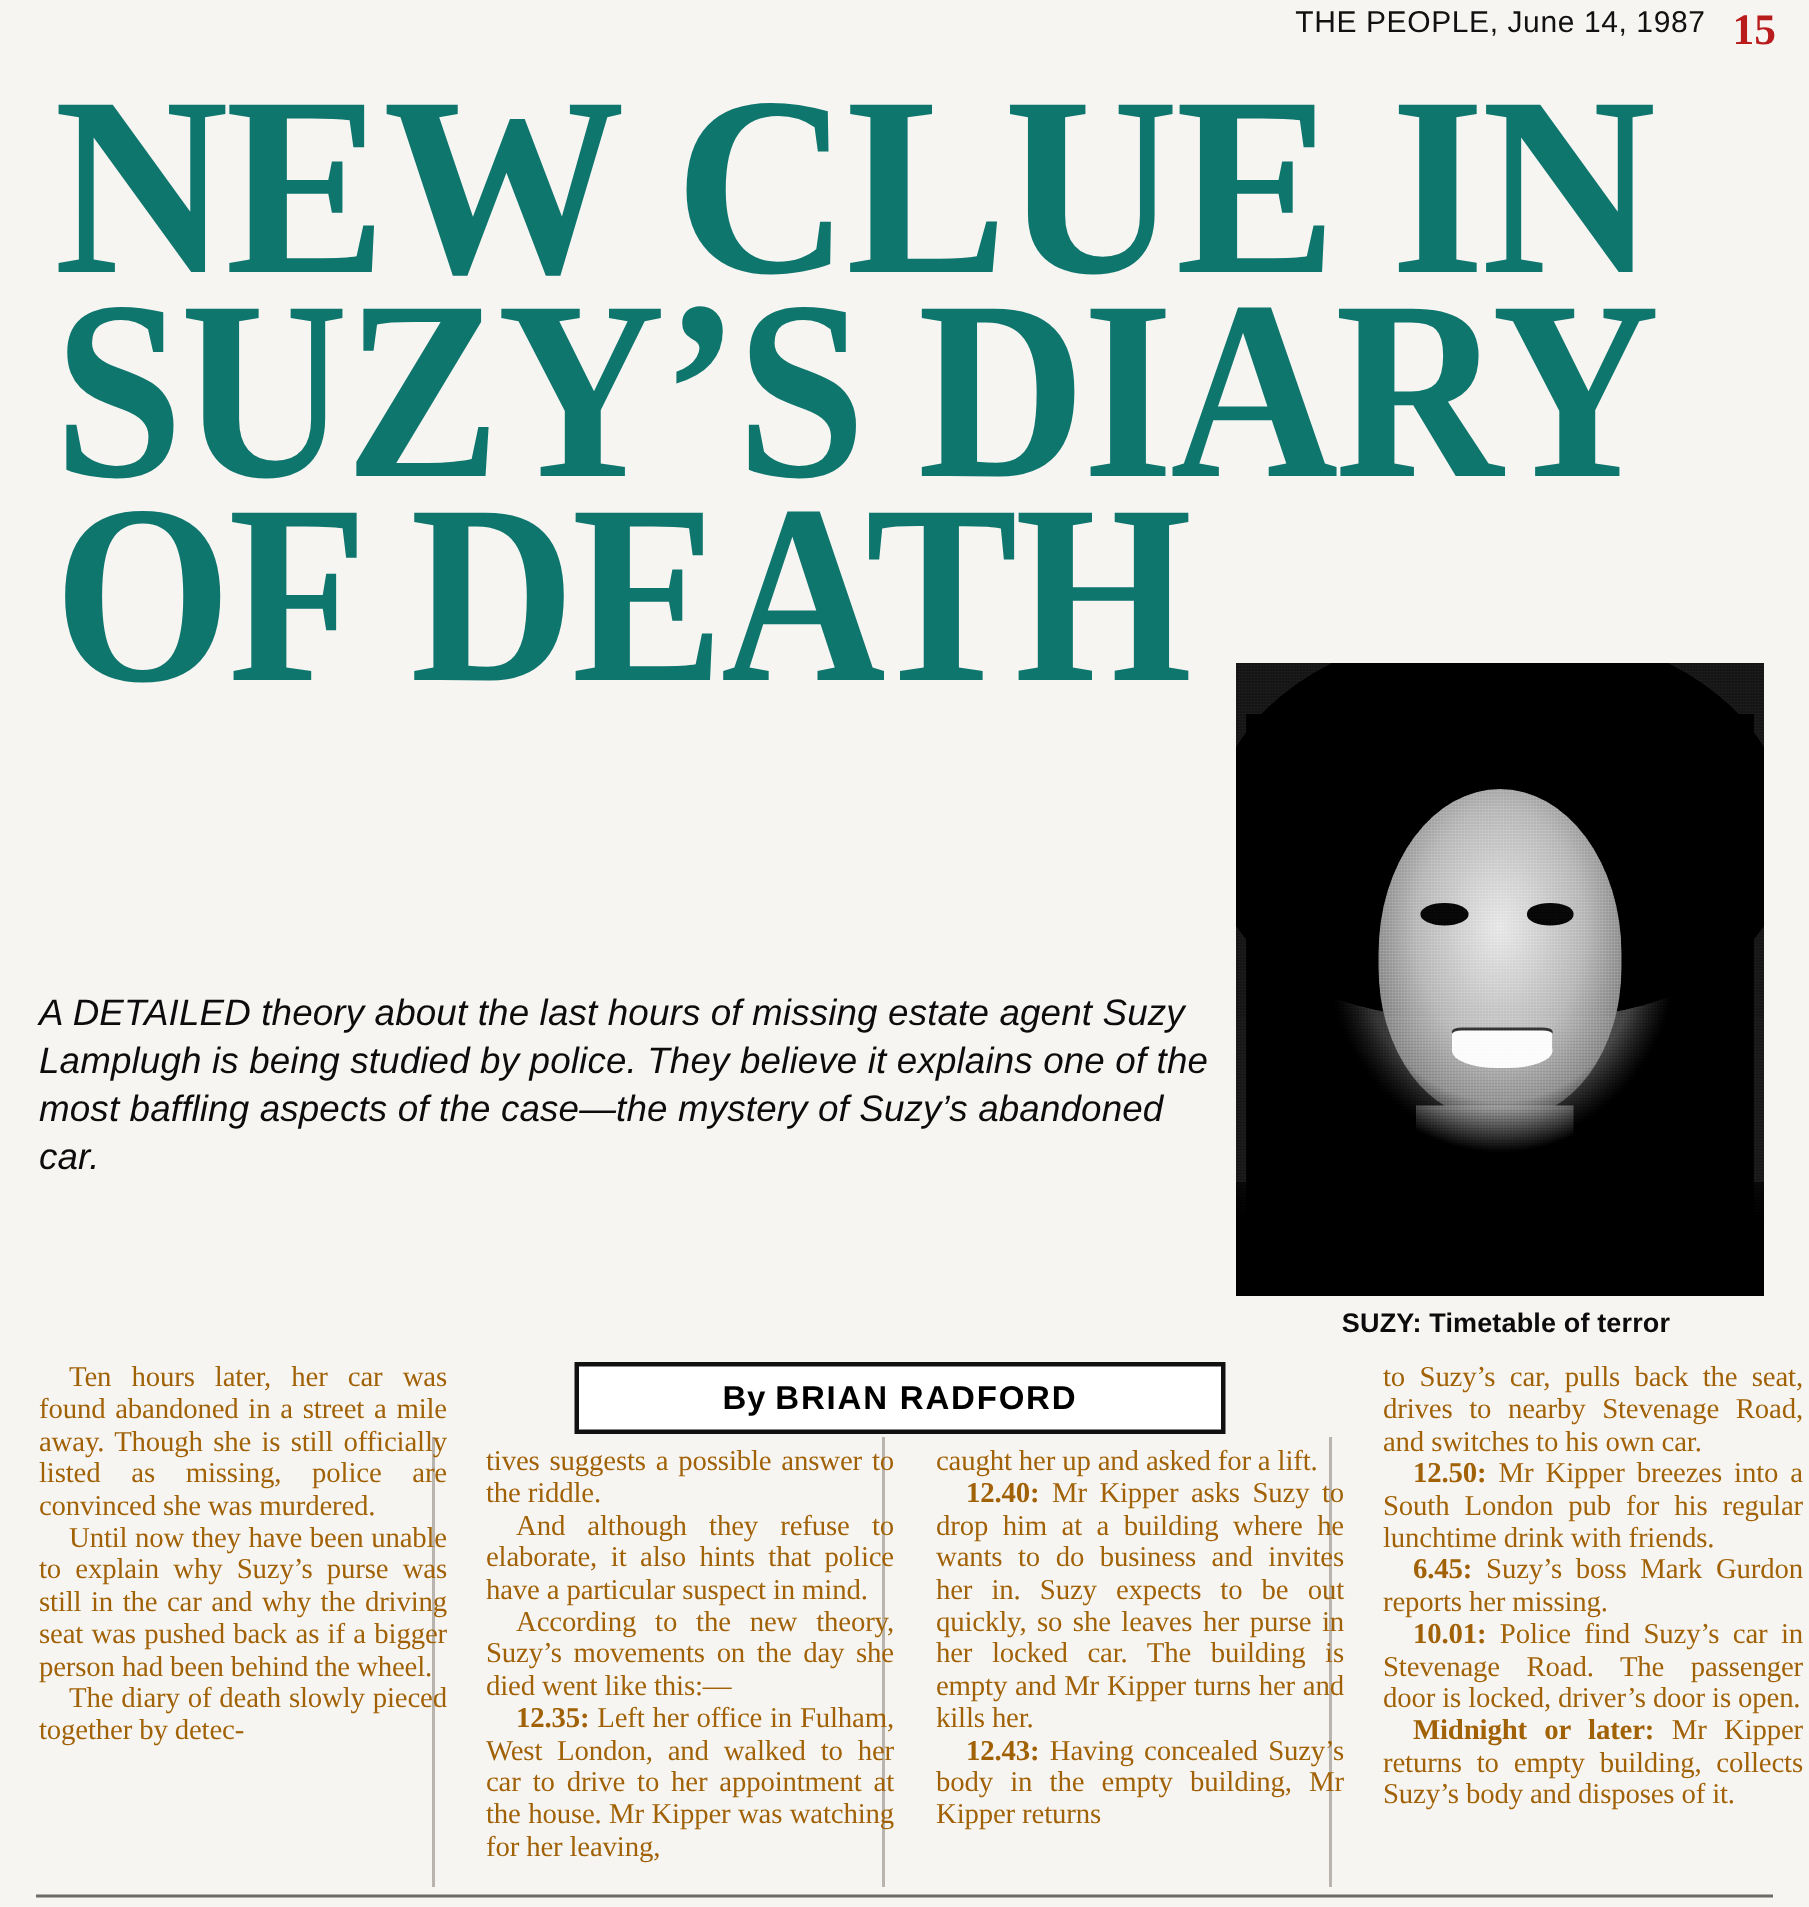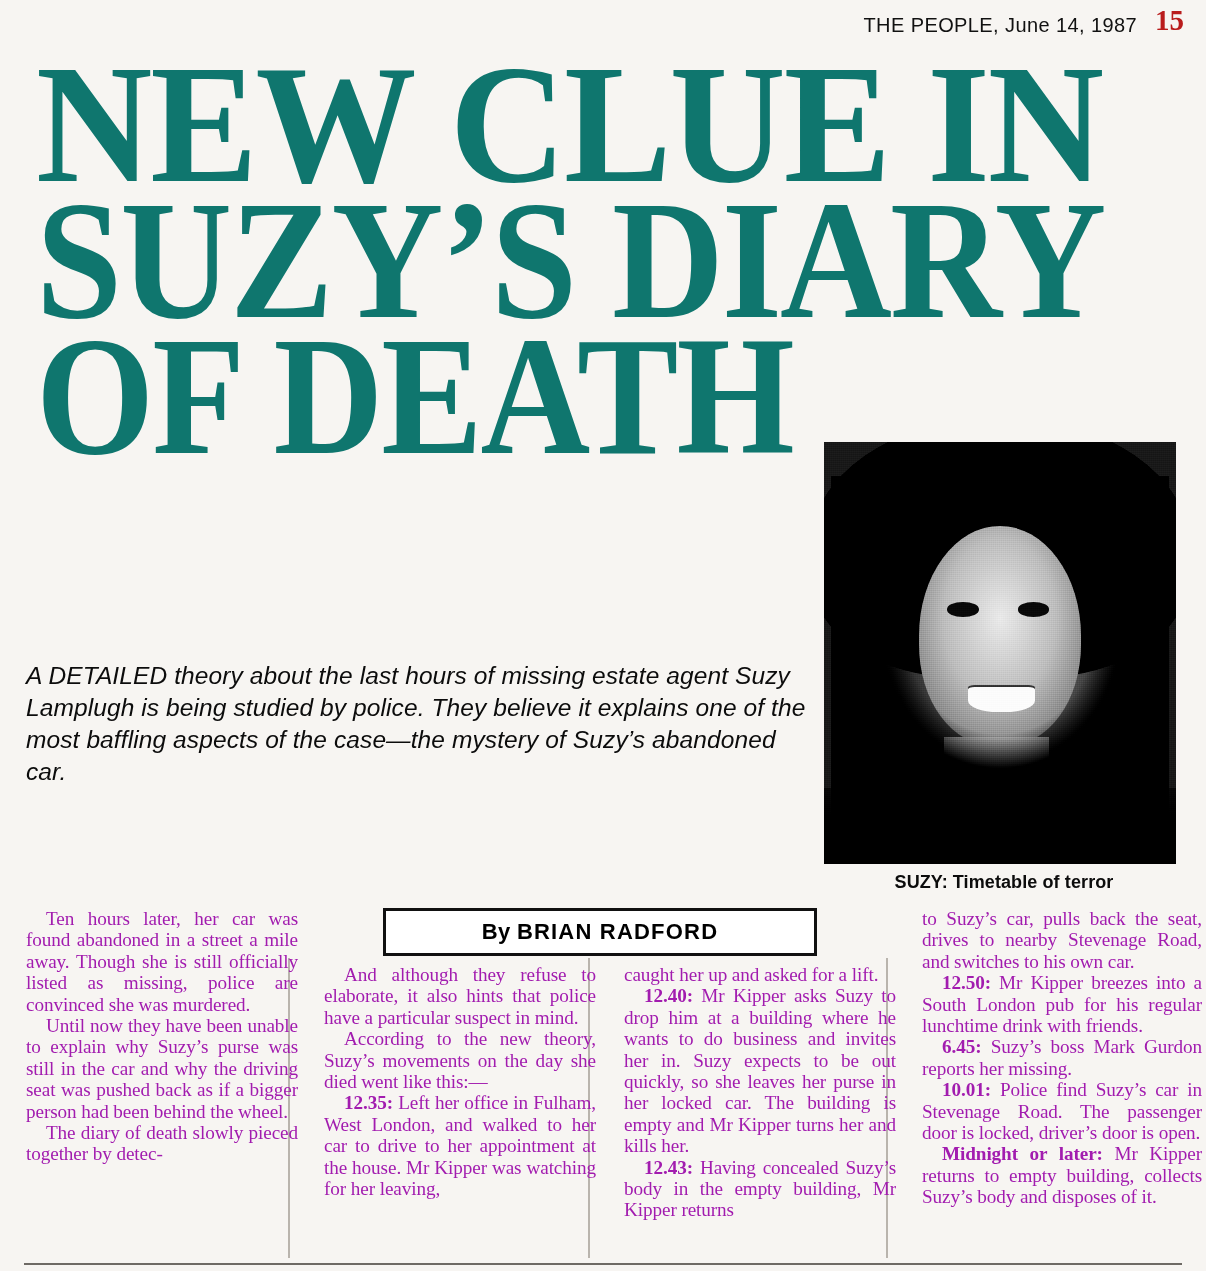--- a/index.html
+++ b/index.html
@@ -22,21 +22,21 @@
     inset: 0;
     padding: 0;
   }
 
   
   .masthead {
     position: absolute;
     top: 4px;
     right: 22px;
     display: flex;
-    align-items: flex-end;
+    align-items: flex-start;
     gap: 18px;
     margin-left: 20px;
   }
   .masthead .pub {
     font-family: "Liberation Sans", sans-serif;
     font-size: 20px;
     letter-spacing: 0.4px;
     color: #111;
   }
   .masthead .pageno {
@@ -237,21 +237,21 @@
     width: 1160px;
     height: 352px;
   }
   .col {
     position: absolute;
     top: 0;
     font-family: "Liberation Serif", serif;
     font-size: 19.2px;
     line-height: 1.115;
     text-align: justify;
-    color: #a21caf;
+    color: #a16207;
     letter-spacing: -0.1px;
   }
   .col p { margin: 0; text-indent: 20px; }
   .col p.first { text-indent: 20px; }
   .col b { font-weight: bold; }
 
   #col1 { left: 2px;   width: 272px; }
   #col2 { left: 300px; width: 272px; top: 56px; }
   #col3 { left: 600px; width: 272px; top: 56px; }
   #col4 { left: 898px; width: 280px; }
@@ -316,20 +316,21 @@
   <div class="rule-v" style="left:886px;"></div>
 
   <div class="cols">
     <div class="col" id="col1">
       <p class="first">Ten hours later, her car was found abandoned in a street a mile away. Though she is still officially listed as missing, police are convinced she was murdered.</p>
       <p>Until now they have been unable to explain why Suzy’s purse was still in the car and why the driving seat was pushed back as if a bigger person had been behind the wheel.</p>
       <p>The diary of death slowly pieced together by detec-</p>
     </div>
 
     <div class="col" id="col2">
+      <p style="text-indent:0">tives suggests a possible answer to the riddle.</p>
       <p>And although they refuse to elaborate, it also hints that police have a particular suspect in mind.</p>
       <p>According to the new theory, Suzy’s movements on the day she died went like this:—</p>
       <p><b>12.35:</b> Left her office in Fulham, West London, and walked to her car to drive to her appointment at the house. Mr Kipper was watching for her leaving,</p>
     </div>
 
     <div class="col" id="col3">
       <p style="text-indent:0">caught her up and asked for a lift.</p>
       <p><b>12.40:</b> Mr Kipper asks Suzy to drop him at a building where he wants to do business and invites her in. Suzy expects to be out quickly, so she leaves her purse in her locked car. The building is empty and Mr Kipper turns her and kills her.</p>
       <p><b>12.43:</b> Having concealed Suzy’s body in the empty building, Mr Kipper returns</p>
     </div>

